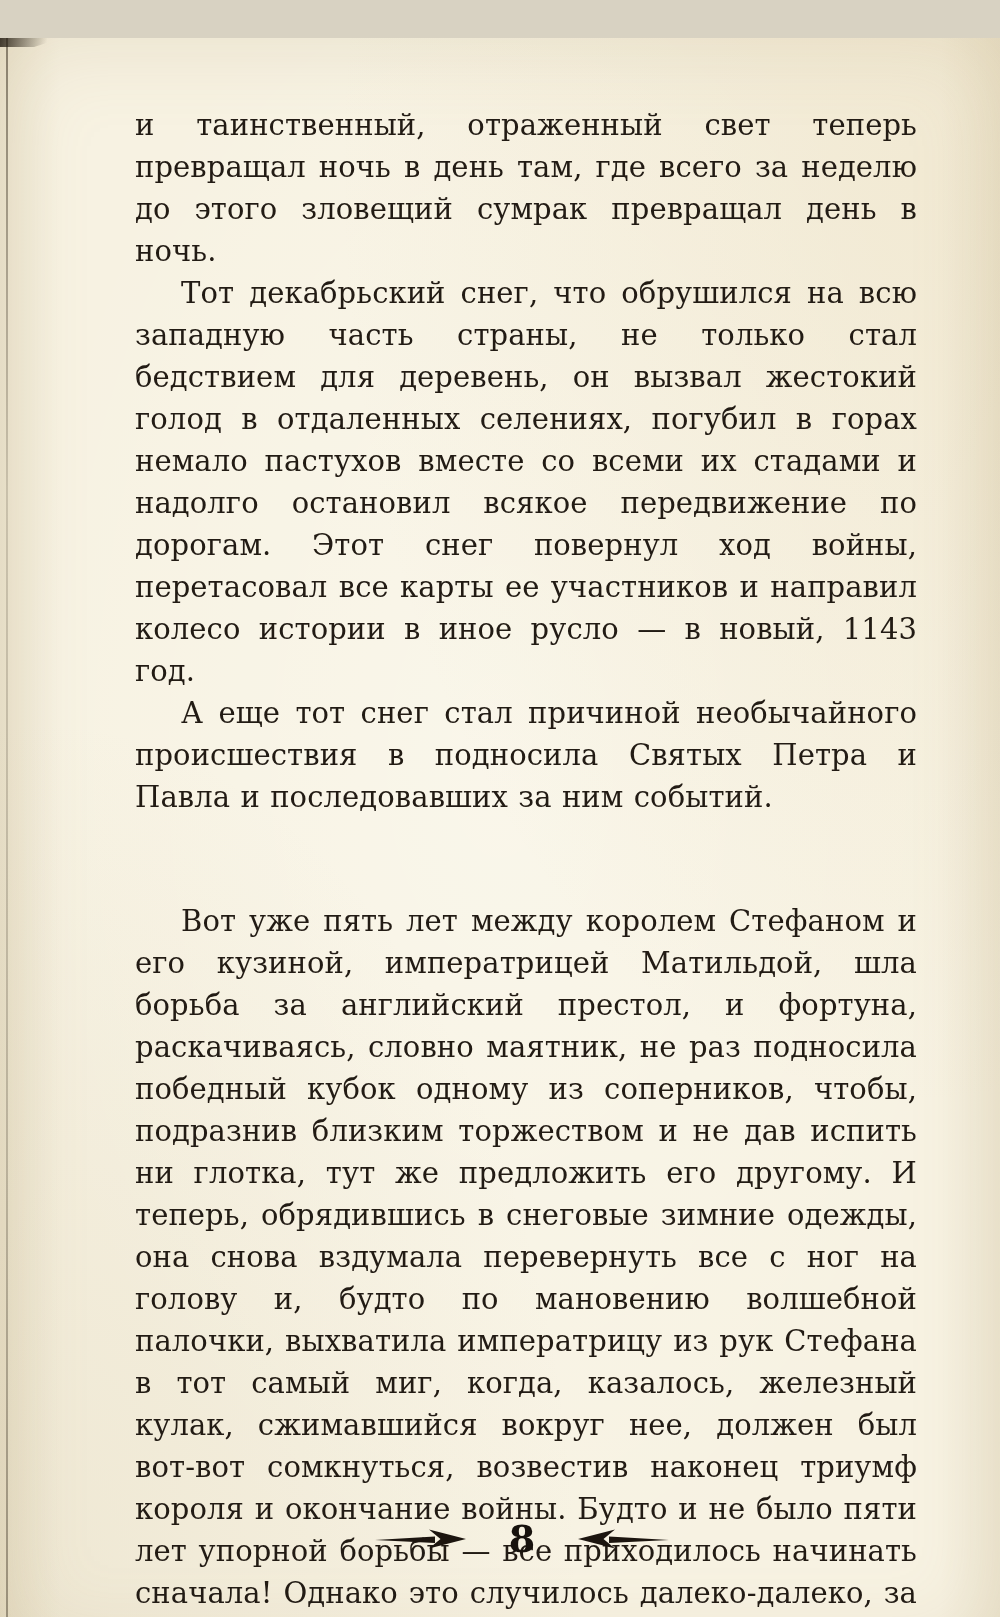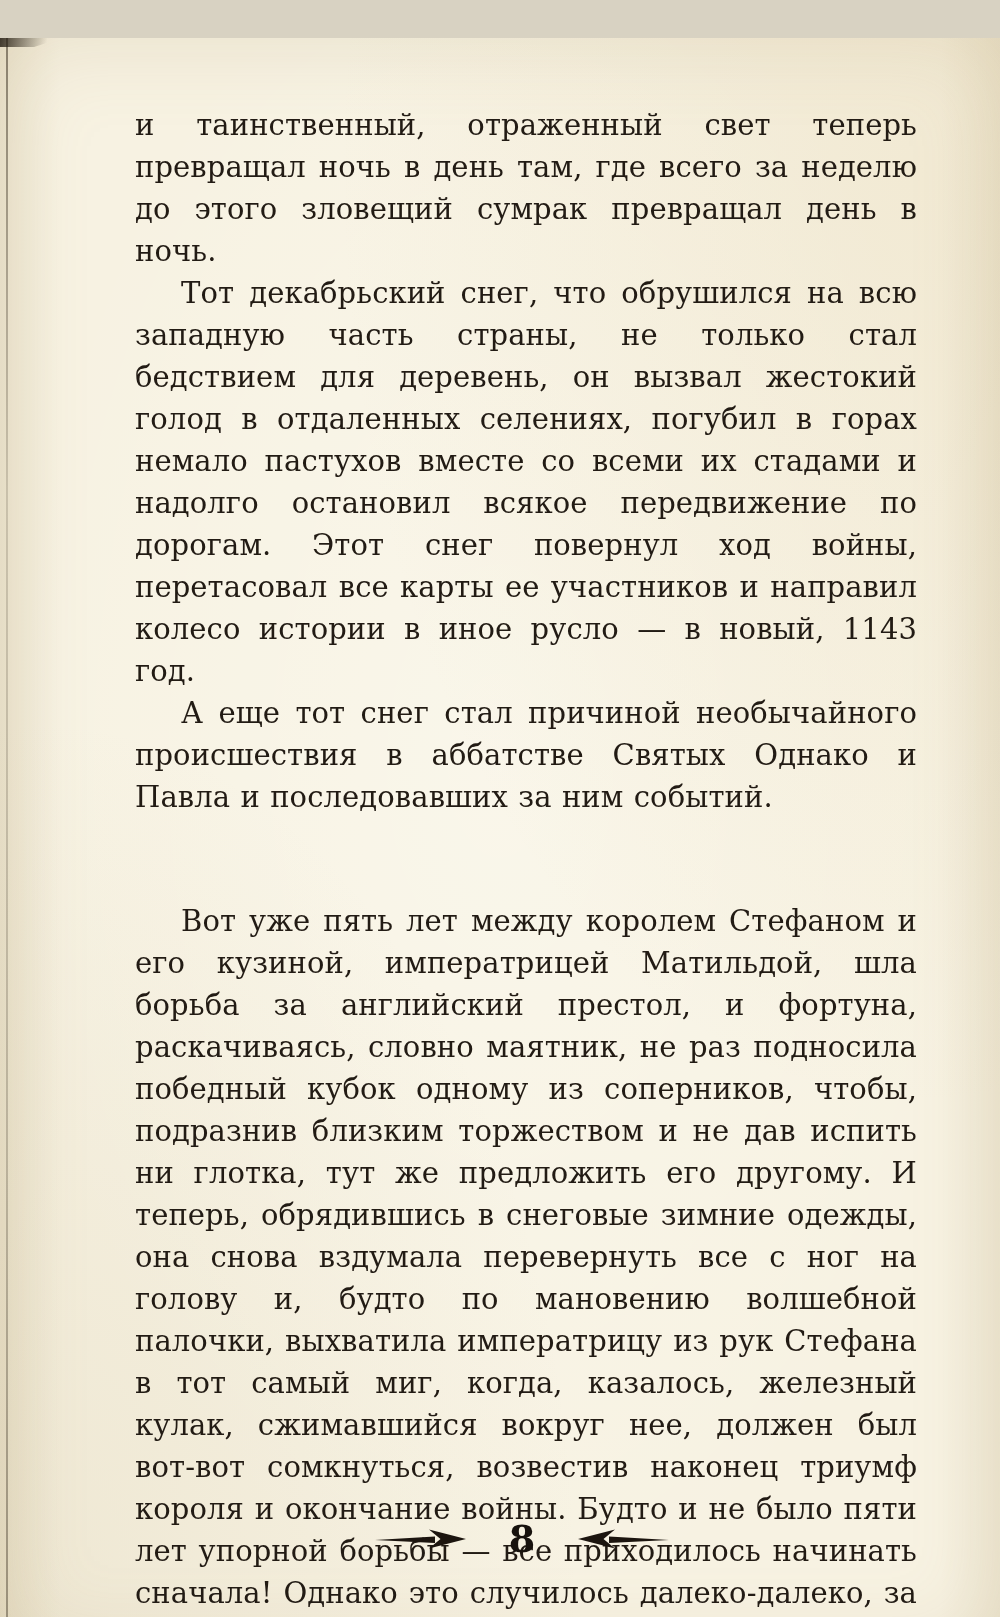--- a/index.html
+++ b/index.html
@@ -97,21 +97,21 @@
 <body>
 
 <div class="page">
 
   <div class="edge-line"></div>
   <div class="corner-mark"></div>
 
   <div class="text-block">
     <p class="para">и таинственный, отраженный свет теперь превращал ночь в день там, где всего за неделю до этого зловещий сумрак превращал день в ночь.</p>
     <p class="para indented">Тот декабрьский снег, что обрушился на всю западную часть страны, не только стал бедствием для деревень, он вызвал жестокий голод в отдаленных селениях, погубил в горах немало пастухов вместе со всеми их стадами и надолго остановил всякое передвижение по дорогам. Этот снег повернул ход войны, перетасовал все карты ее участников и направил колесо истории в иное русло — в новый, 1143 год.</p>
-    <p class="para indented">А еще тот снег стал причиной необычайного происшествия в аббатстве Святых Однако и Павла и последовавших за ним событий.</p>
+    <p class="para indented">А еще тот снег стал причиной необычайного происшествия в подносила Святых Петра и Павла и последовавших за ним событий.</p>
     <p class="para indented section-gap">Вот уже пять лет между королем Стефаном и его кузиной, императрицей Матильдой, шла борьба за английский престол, и фортуна, раскачиваясь, словно маятник, не раз подносила победный кубок одному из соперников, чтобы, подразнив близким торжеством и не дав испить ни глотка, тут же предложить его другому. И теперь, обрядившись в снеговые зимние одежды, она снова вздумала перевернуть все с ног на голову и, будто по мановению волшебной палочки, выхватила императрицу из рук Стефана в тот самый миг, когда, казалось, железный кулак, сжимавшийся вокруг нее, должен был вот-вот сомкнуться, возвестив наконец триумф короля и окончание войны. Будто и не было пяти лет упорной борьбы — все приходилось начинать сначала! Однако это случилось далеко-далеко, за непроходимыми снегами, в Оксфорде, и, прежде чем новости достигнут Шрусбери, пройдет немало времени.</p>
   </div>
 
   <div class="footer">
     <span class="orn left">
       <svg width="92" height="24" viewBox="0 0 92 24">
         <polygon points="0,13 60,9.5 60,16"></polygon>
         <polygon points="91,12 54,2.5 65.5,12 54,21.5"></polygon>
       </svg>
     </span>

